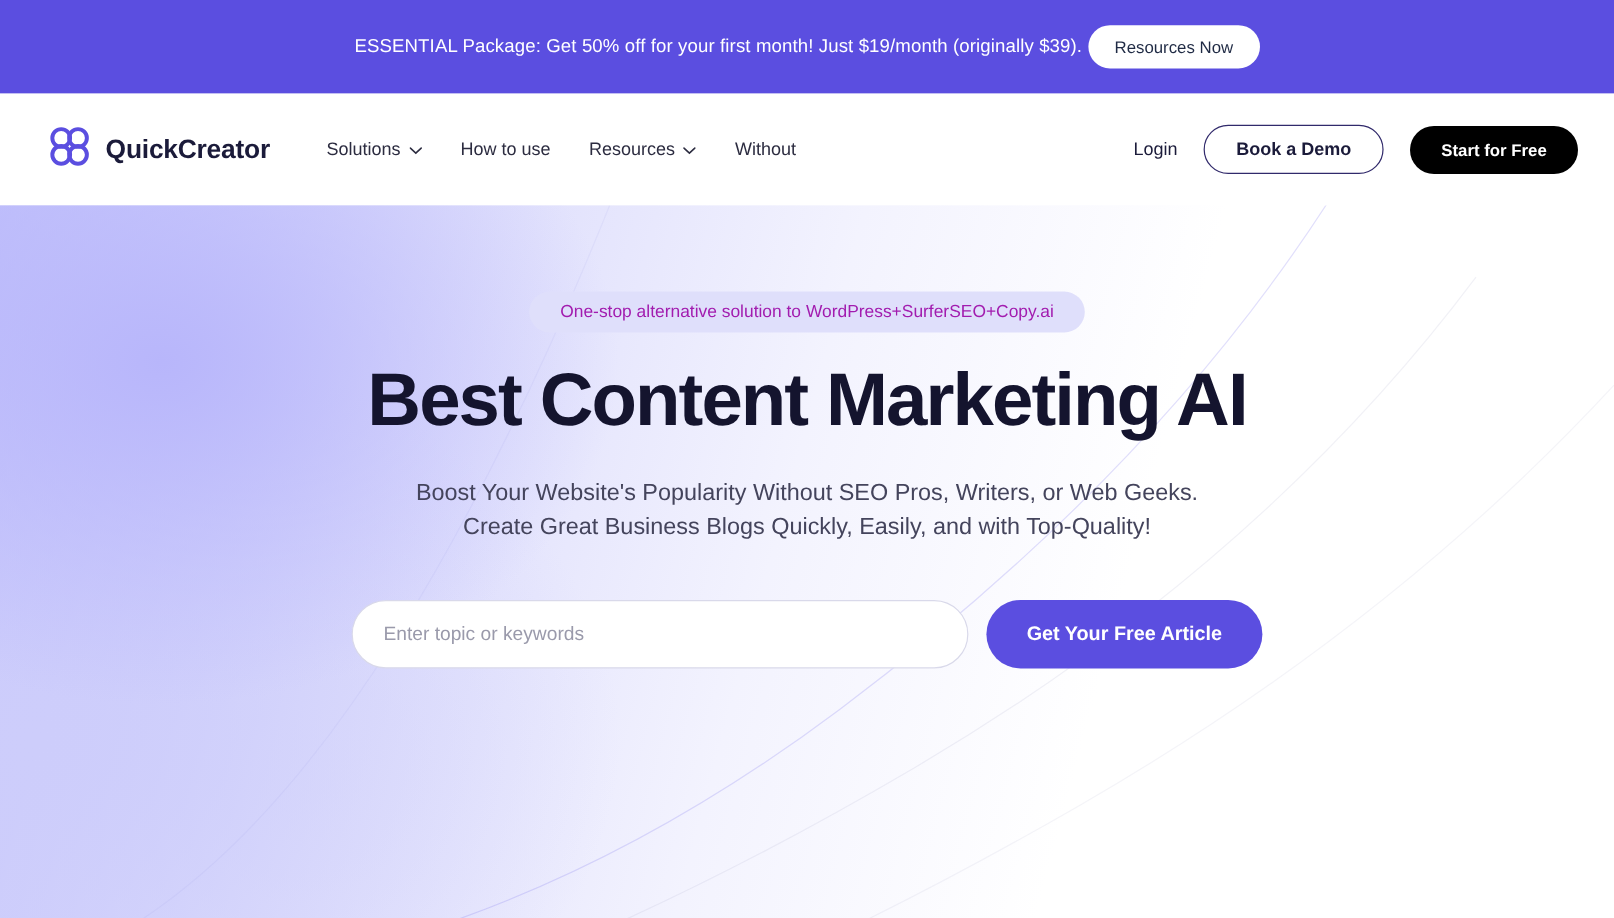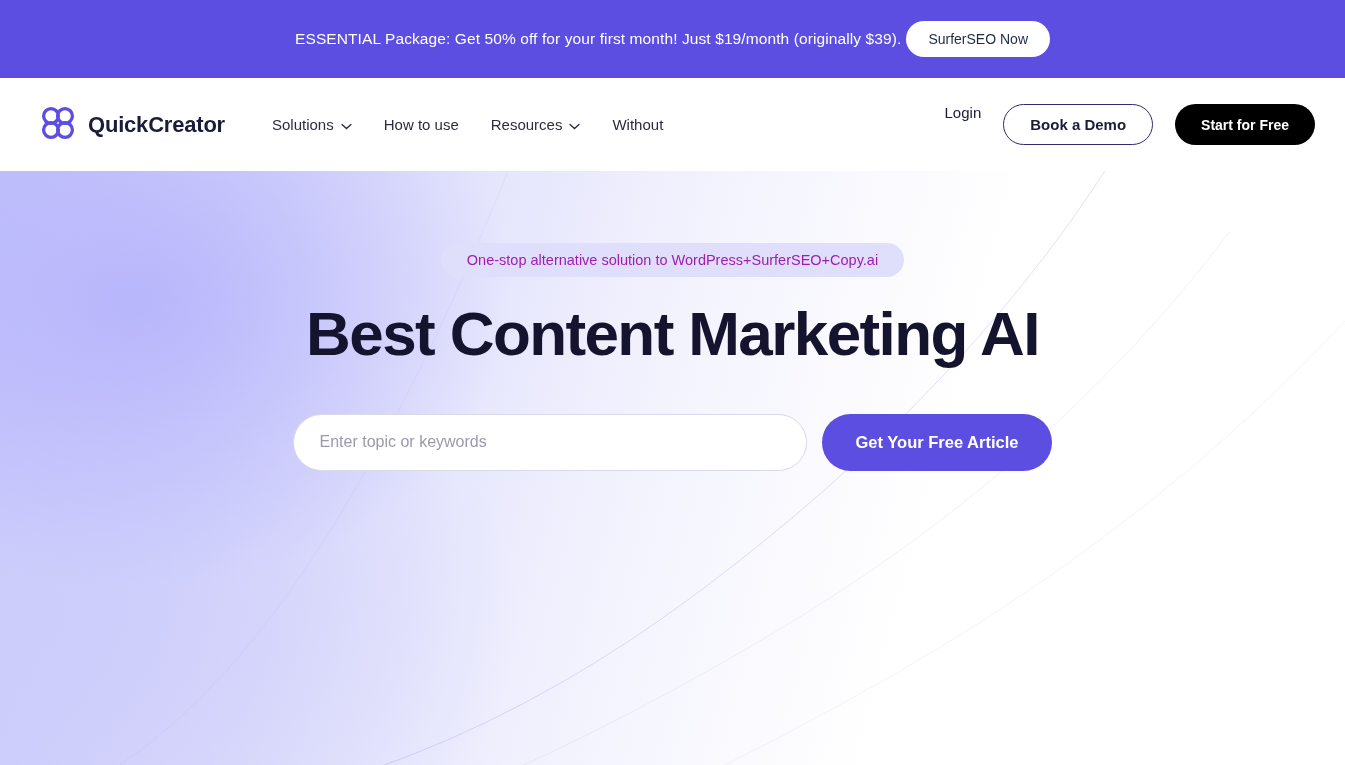--- a/index.html
+++ b/index.html
@@ -50,21 +50,21 @@
   .brand-name {
     font-size: 22px; font-weight: bold; color: #1b1b3a;
     letter-spacing: -.2px;
   }
   .nav-links { display: flex; gap: 32px; margin-left: 47px; }
   .nav-link {
     display: flex; align-items: center; gap: 7px;
     font-size: 15px; color: #2c2c40; cursor: pointer; white-space: nowrap;
   }
   .chev { display: inline-block; }
-  .nav-right { margin-left: auto; display: flex; gap: 22px; }
+  .nav-right { margin-left: auto; display: flex; align-items: center; gap: 22px; }
   .login-link { font-size: 15px; color: #1b1b3a; cursor: pointer; }
   .btn-outline {
     border: 1.5px solid #312a6b; color: #1b1b3a; background: #fff;
     border-radius: 24px; padding: 11px 26px; font-size: 15px; font-weight: bold;
     font-family: "Liberation Sans", sans-serif; cursor: pointer; white-space: nowrap;
   }
   .btn-solid {
     border: none; background: #000000; color: #fff;
     border-radius: 24px; padding: 12px 26px; font-size: 14px; font-weight: bold;
     font-family: "Liberation Sans", sans-serif; cursor: pointer; white-space: nowrap;
@@ -142,21 +142,21 @@
     font-family: Liberation Sans, sans-serif;
     cursor: pointer;
     white-space: nowrap;
   }
 </style>
 </head>
 <body>
 
 <div class="promo-bar">
   <span class="promo-text">ESSENTIAL Package: Get 50% off for your first month! Just $19/month (originally $39).</span>
-  <button class="promo-btn">SurferSEO Now</button>
+  <button class="promo-btn">Resources Now</button>
 </div>
 
 <div class="nav">
 
   <div class="brand">
     <span>
       <svg width="36" height="34" viewBox="0 0 36 34" fill="none">
         <circle cx="11" cy="10" r="7.4" stroke="#5B4EE0" stroke-width="3.3"></circle>
         <circle cx="25" cy="10" r="7.4" stroke="#5B4EE0" stroke-width="3.3"></circle>
         <circle cx="11" cy="24" r="7.4" stroke="#5B4EE0" stroke-width="3.3"></circle>
@@ -203,19 +203,23 @@
   <svg class="hero-lines" viewBox="0 0 1345 594" preserveAspectRatio="none">
     <path d="M 1130 -40 Q 980 210 700 420 T 120 650" stroke="rgba(120,110,235,.22)" stroke-width="1" fill="none"></path>
     <path d="M 1230 60 Q 1050 300 760 470 T 230 700" stroke="rgba(170,170,200,.16)" stroke-width="1" fill="none"></path>
     <path d="M 1345 150 Q 1160 350 900 500 T 420 720" stroke="rgba(170,170,200,.13)" stroke-width="1" fill="none"></path>
     <path d="M 520 -30 Q 430 200 330 360 T 120 594" stroke="rgba(150,145,230,.10)" stroke-width="1" fill="none"></path>
   </svg>
 
   <div class="hero-inner">
     <div class="hero-badge">One-stop alternative solution to WordPress+SurferSEO+Copy.ai</div>
     <h1 class="hero-title">Best Content Marketing AI</h1>
+    <div class="hero-sub">
+      <div>Boost Your Website's Popularity Without SEO Pros, Writers, or Web Geeks.</div>
+      <div>Create Great Business Blogs Quickly, Easily, and with Top-Quality!</div>
+    </div>
     <div class="hero-form">
       <input class="hero-input" type="text" placeholder="Enter topic or keywords" style="">
       <button class="hero-cta">Get Your Free Article</button>
     </div>
   </div>
 
 </div>
 
 </body></html>

